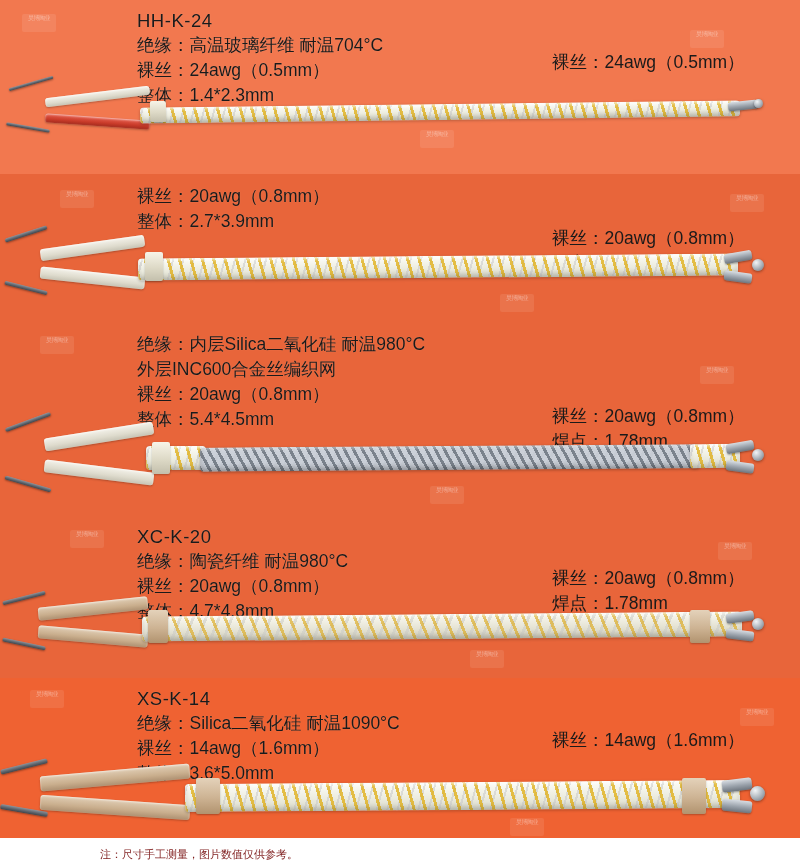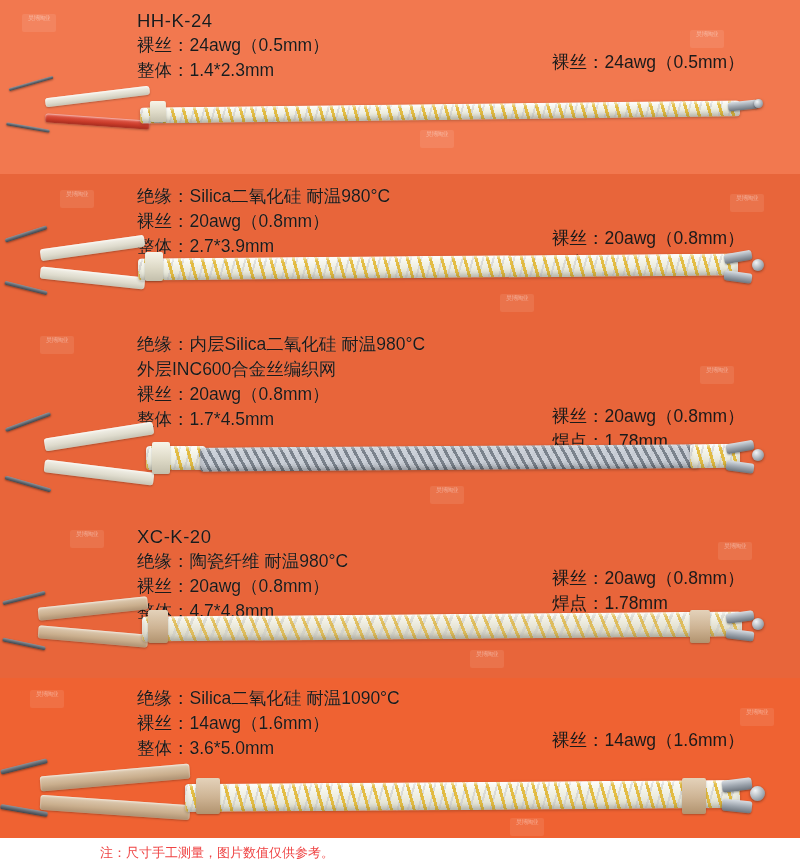--- a/index.html
+++ b/index.html
@@ -53,22 +53,22 @@
     color: #1a1a1a;
     font-size: 17.5px;
     line-height: 25px;
     white-space: nowrap;
   }
 
   .note {
     position: absolute;
     left: 100px;
     bottom: 4px;
-    font-size: 13px;
-    color: #ef4444;
+    font-size: 11px;
+    color: #7f1d1d;
     white-space: nowrap;
   }
 
   
   .cable {
     position: absolute;
   }
   .sleeve {
     position: absolute;
     border-radius: 4px;
@@ -168,20 +168,23 @@
 </head>
 <body>
 
 <div id="page">
 
   <div class="band band-1">
 
     <div class="spec">
       <div class="title">HH-K-24</div>
       <div>
+        <span>绝缘：</span><span>高温玻璃纤维 耐温704°C</span>
+      </div>
+      <div>
         <span>裸丝：</span><span>24awg（0.5mm）</span>
       </div>
       <div>
         <span>整体：</span><span>1.4*2.3mm</span>
       </div>
     </div>
 
     <div class="spec-right" style="top:50px;">
       <div>
         <span>裸丝：</span><span>24awg（0.5mm）</span>
@@ -200,23 +203,20 @@
     </div>
 
     <div class="wm" style="left:22px; top:14px;">昊博陶业</div>
     <div class="wm" style="left:420px; top:130px;">昊博陶业</div>
     <div class="wm" style="left:690px; top:30px;">昊博陶业</div>
   </div>
 
   <div class="band band-2">
 
     <div class="spec" style="top:10px;">
-      <div>
-        <span>绝缘：</span><span>Silica二氧化硅 耐温980°C</span>
-      </div>
       <div>
         <span>裸丝：</span><span>20awg（0.8mm）</span>
       </div>
       <div>
         <span>整体：</span><span>2.7*3.9mm</span>
       </div>
     </div>
 
     <div class="spec-right" style="top:52px;">
       <div>
@@ -248,21 +248,21 @@
 
     <div class="spec" style="top:6px;">
       <div>
         <span>绝缘：</span><span>内层Silica二氧化硅 耐温980°C</span>
       </div>
       <div>外层INC600合金丝编织网</div>
       <div>
         <span>裸丝：</span><span>20awg（0.8mm）</span>
       </div>
       <div>
-        <span>整体：</span><span>1.7*4.5mm</span>
+        <span>整体：</span><span>5.4*4.5mm</span>
       </div>
     </div>
 
     <div class="spec-right" style="top:78px;">
       <div>
         <span>裸丝：</span><span>20awg（0.8mm）</span>
       </div>
       <div>
         <span>焊点：</span><span>1.78mm</span>
       </div>
@@ -325,20 +325,21 @@
     </div>
 
     <div class="wm" style="left:70px; top:14px;">昊博陶业</div>
     <div class="wm" style="left:470px; top:134px;">昊博陶业</div>
     <div class="wm" style="left:718px; top:26px;">昊博陶业</div>
   </div>
 
   <div class="band band-5">
 
     <div class="spec" style="top:8px;">
+      <div class="title">XS-K-14</div>
       <div>
         <span>绝缘：</span><span>Silica二氧化硅 耐温1090°C</span>
       </div>
       <div>
         <span>裸丝：</span><span>14awg（1.6mm）</span>
       </div>
       <div>
         <span>整体：</span><span>3.6*5.0mm</span>
       </div>
     </div>

